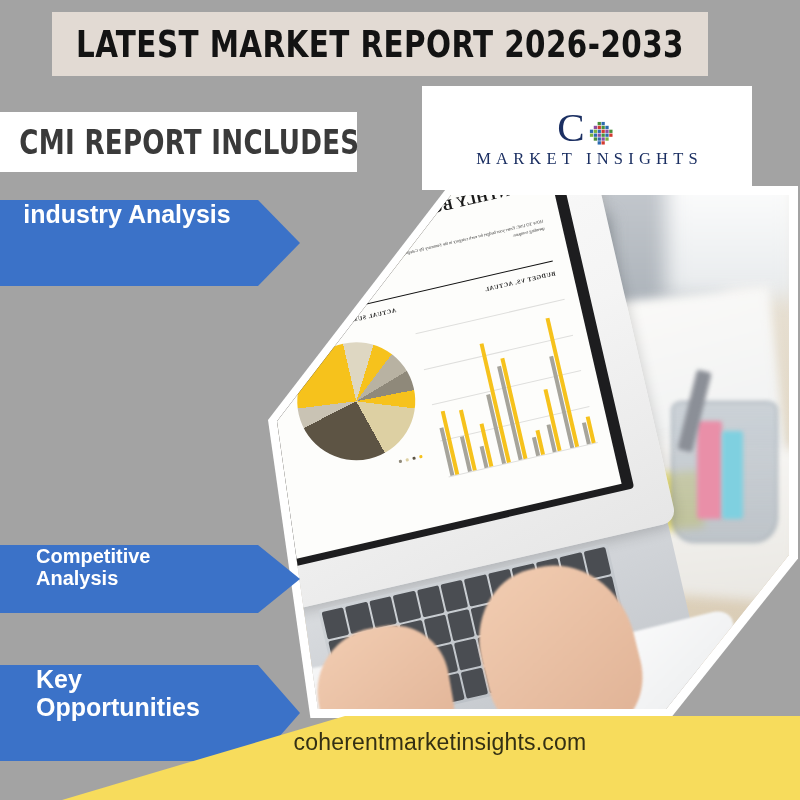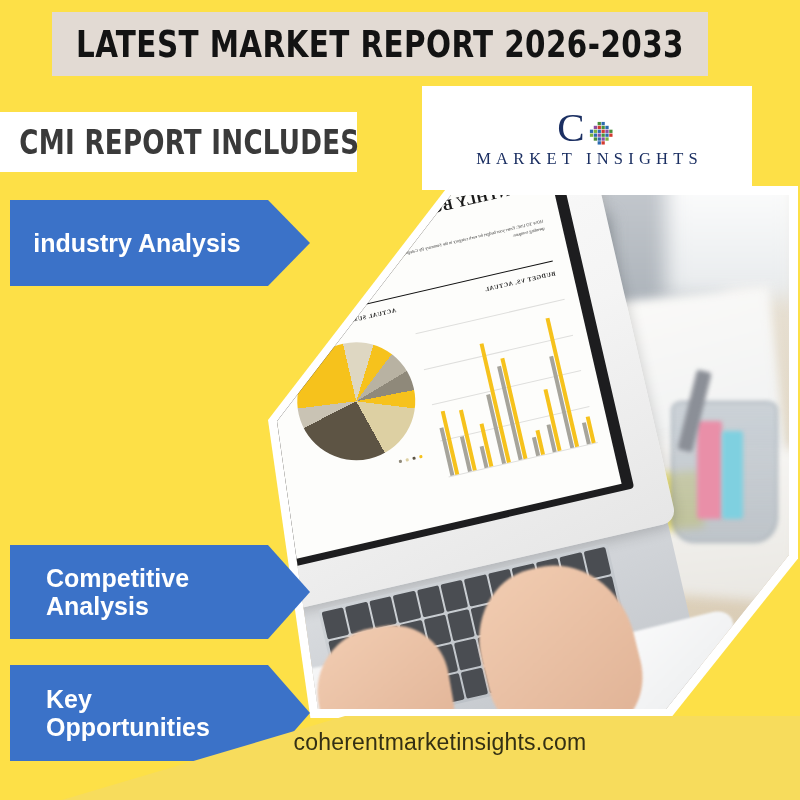--- a/index.html
+++ b/index.html
@@ -12,21 +12,21 @@
     overflow: hidden;
     background: #e9e9e9;
     font-family: "Liberation Sans", sans-serif;
     position: relative;
   }
 
   
   #poster {
     position: absolute;
     inset: 0;
-    background: #fde047;
+    background: #a3a3a3;
     text-decoration: underline;
   }
 
   
   .title-band {
     position: absolute;
     left: 52px;
     top: 12px;
     width: 656px;
     height: 64px;
@@ -116,25 +116,25 @@
     font-family: "Liberation Serif", "DejaVu Serif", serif;
     font-size: 16.5px;
     letter-spacing: 5.2px;
     margin-top: 1px;
     padding-left: 5px;
   }
 
   
   .arrow {
     position: absolute;
-    left: 10px;
+    left: 0;
     background: #3b72c8;
     box-sizing: border-box;
     display: flex;
-    align-items: center;
+    align-items: flex-start;
     color: #ffffff;
     font-weight: 700;
     line-height: 1.12;
     clip-path: polygon(0 0, calc(100% - 42px) 0, 100% 50%, calc(100% - 42px) 100%, 0 100%);
   }
   .arrow .arrow-label {
     display: block;
     width: 100%;
     padding-right: 46px;
     box-sizing: border-box;
@@ -661,21 +661,21 @@
       </div>
     </div>
   </div>
 
   <div class="arrow center" style="top:200px; height:86px; width:300px; font-size:25px;">
     <span class="arrow-label">industry Analysis</span>
   </div>
 
 
 
-  <div class="arrow left" style="top:545px; height:94px; width:300px; font-size:25px;">
+  <div class="arrow left" style="top:545px; height:68px; width:300px; font-size:20px;">
     <span class="arrow-label">Competitive
 Analysis</span>
   </div>
 
   <div class="arrow left" style="top:665px; height:96px; width:300px; font-size:25px;">
     <span class="arrow-label">Key
 Opportunities</span>
   </div>
 
   <div class="footer"></div>

